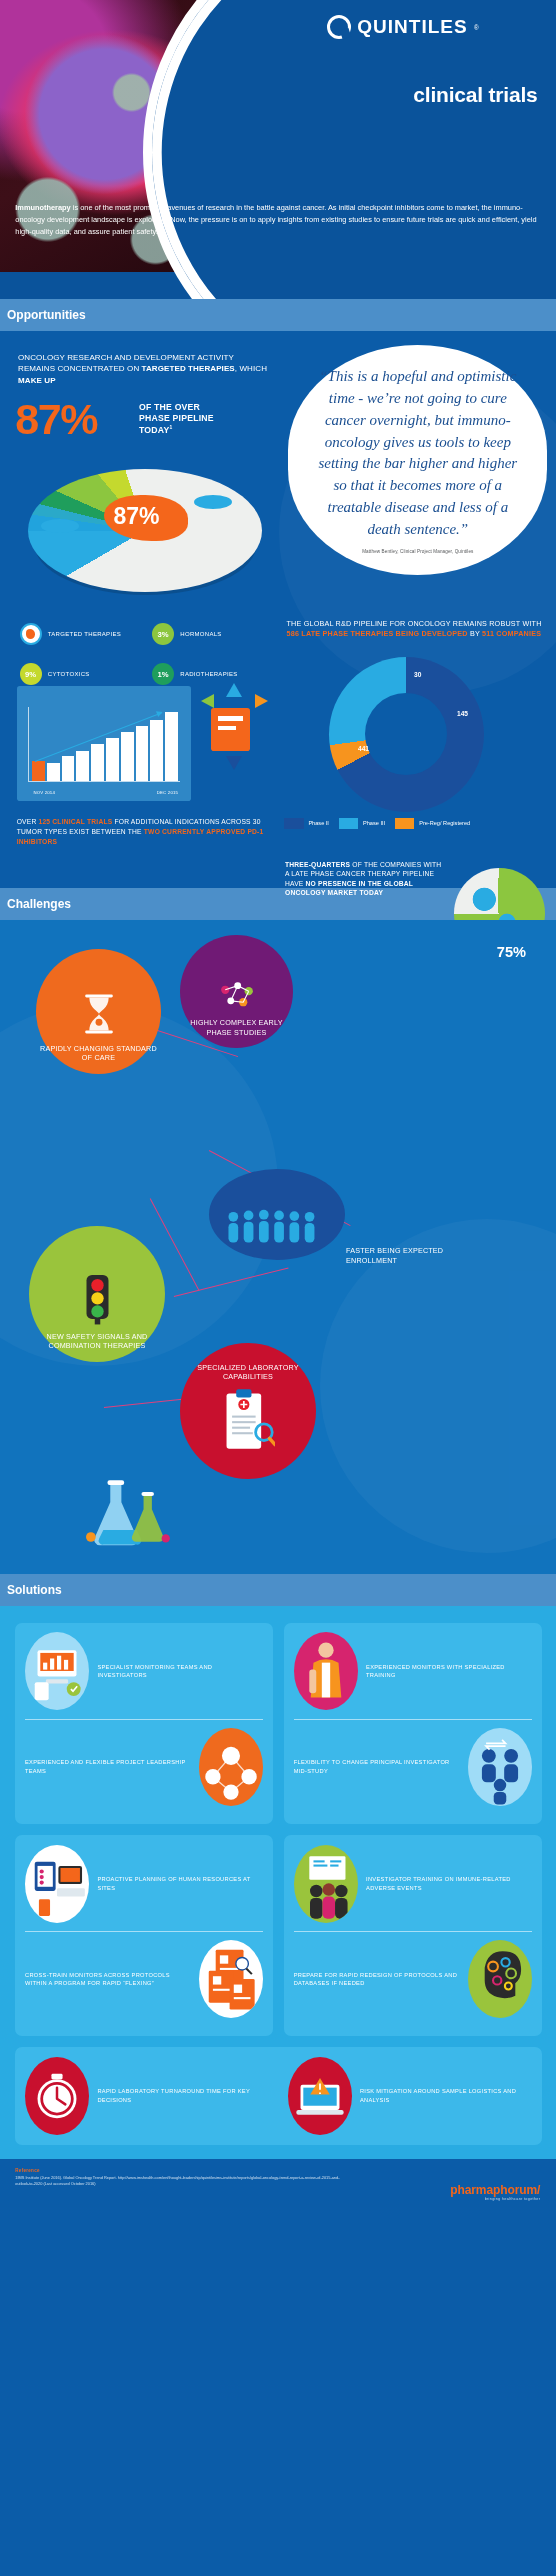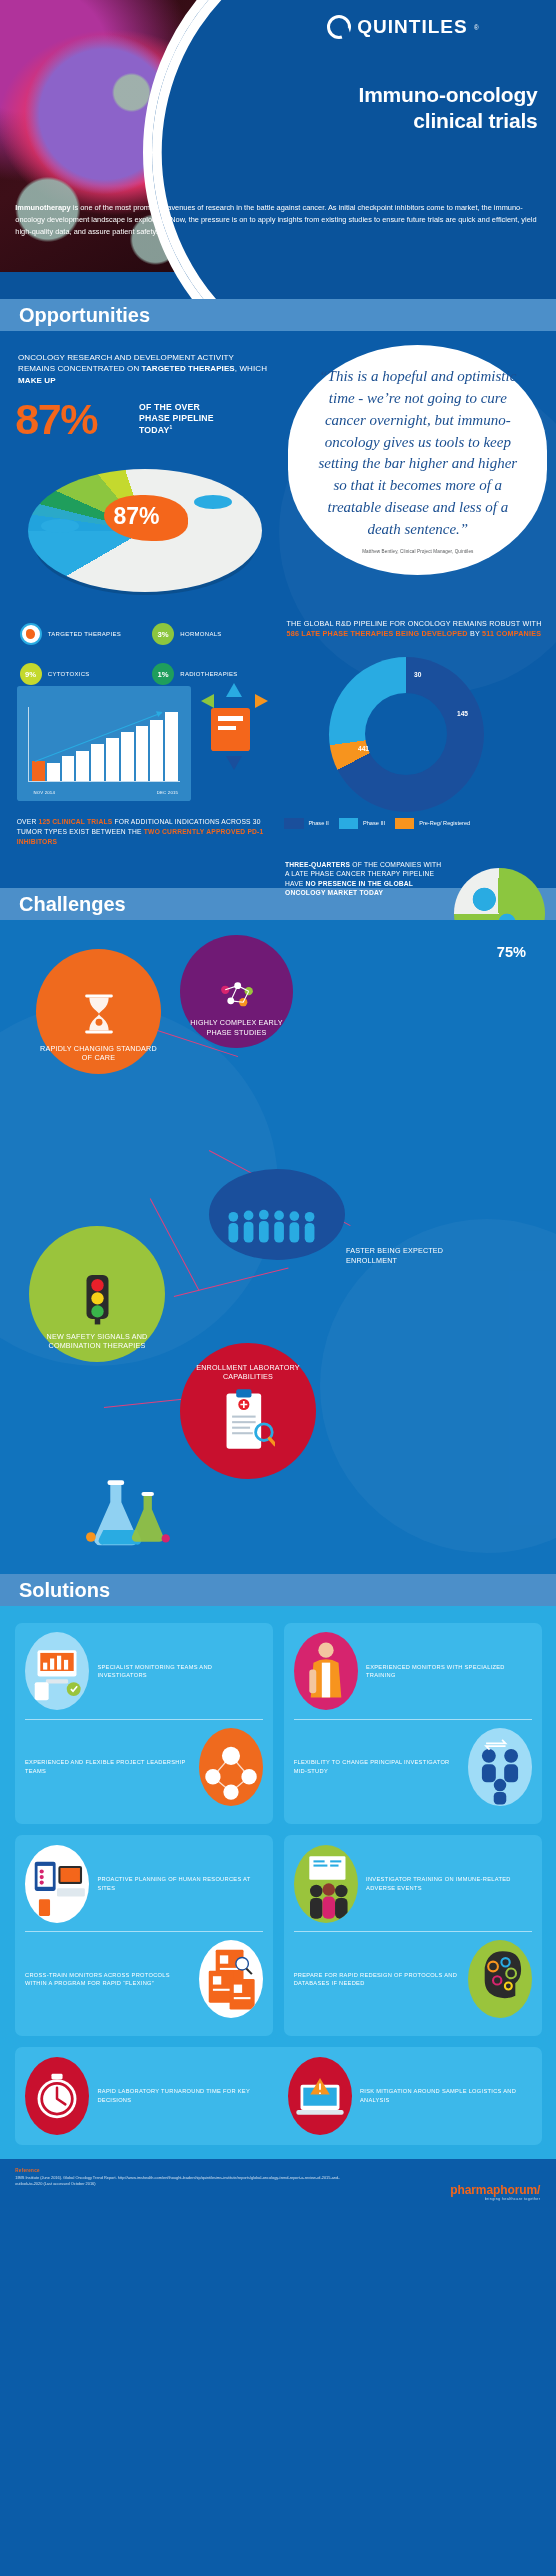--- a/index.html
+++ b/index.html
@@ -45,21 +45,21 @@
   }
   .intro {
     position:absolute; left:15.3px; top:202px; width:526px;
     color:#fff; font-size:7.4px; line-height:1.62;
   }
   .intro b { font-weight:bold; }
 
   
   .banner {
     height:32px; background:#4c8fc9; display:flex; align-items:center;
-    padding-left:19px; color:#fff; font-size:20px; font-weight:bold;
+    padding-left:7px; color:#fff; font-size:12px; font-weight:bold;
   }
 
   
   .opportunities { position:relative; background:#0b5ca8; padding:0 0 18px 0; min-height:557px; }
   .opp-bgshape{ position:absolute; right:-42px; top:42px; width:320px; height:320px;
     border-radius:50%; background:rgba(255,255,255,.035); }
   .opp-head { position:absolute; left:18px; top:21px; width:251px; color:#fff; font-size:8px;
     line-height:1.42; letter-spacing:0.1px; }
   .opp-head b{ font-weight:bold; }
   .big-pct { position:absolute; left:15.3px; top:67px; color:#f4661b; font-size:43px;
@@ -219,21 +219,20 @@
     <div class="hero-mask"></div>
     <div class="hero-cover"></div>
 
     <div class="logo">
       <span class="logo-mark"></span>
       <span class="logo-text">QUINTILES</span>
       <span class="logo-reg">®</span>
     </div>
 
     <div class="hero-title">
-      <div>Immuno-oncology</div>
       <div>clinical trials</div>
     </div>
 
     <p class="intro"><b>Immunotherapy</b><span> is one of the most promising avenues of research in the battle against cancer. As initial checkpoint inhibitors come to market, the immuno-oncology development landscape is exploding. Now, the pressure is on to apply insights from existing studies to ensure future trials are quick and efficient, yield high-quality data, and assure patient safety.</span></p>
   </div>
 
   <div class="banner">
     <span>Opportunities</span>
   </div>
 
@@ -403,21 +402,21 @@
         <rect x="8" y="2" width="32" height="64" rx="8" fill="#2b2b2b"></rect>
         <circle cx="24" cy="17" r="9" fill="#e8202a"></circle>
         <circle cx="24" cy="36" r="9" fill="#f7d117"></circle>
         <circle cx="24" cy="55" r="9" fill="#39b54a"></circle>
         <rect x="20" y="66" width="8" height="8" fill="#2b2b2b"></rect>
       </svg>
       <span>NEW SAFETY SIGNALS AND COMBINATION THERAPIES</span>
     </div>
 
     <div class="bubble b-red" style="left:180px; top:423px; width:136px; height:136px; justify-content:flex-start; padding-top:19.5px;">
-      <span style="margin-bottom:7px">ENROLLMENT LABORATORY CAPABILITIES</span>
+      <span style="margin-bottom:7px">SPECIALIZED LABORATORY CAPABILITIES</span>
       <svg width="54" height="67" viewBox="0 0 78 96">
         <rect x="8" y="6" width="50" height="80" rx="4" fill="#fff"></rect>
         <rect x="22" y="0" width="22" height="12" rx="3" fill="#1173bd"></rect>
         <circle cx="33" cy="22" r="8" fill="#e8202a"></circle>
         <path d="M33 17 V27 M28 22 H38" stroke="#fff" stroke-width="2.4"></path>
         <g fill="#b9c6d1">
           <rect x="16" y="38" width="34" height="3"></rect>
             <rect x="16" y="46" width="34" height="3"></rect>
           <rect x="16" y="54" width="26" height="3"></rect>
             <rect x="16" y="62" width="30" height="3"></rect>

